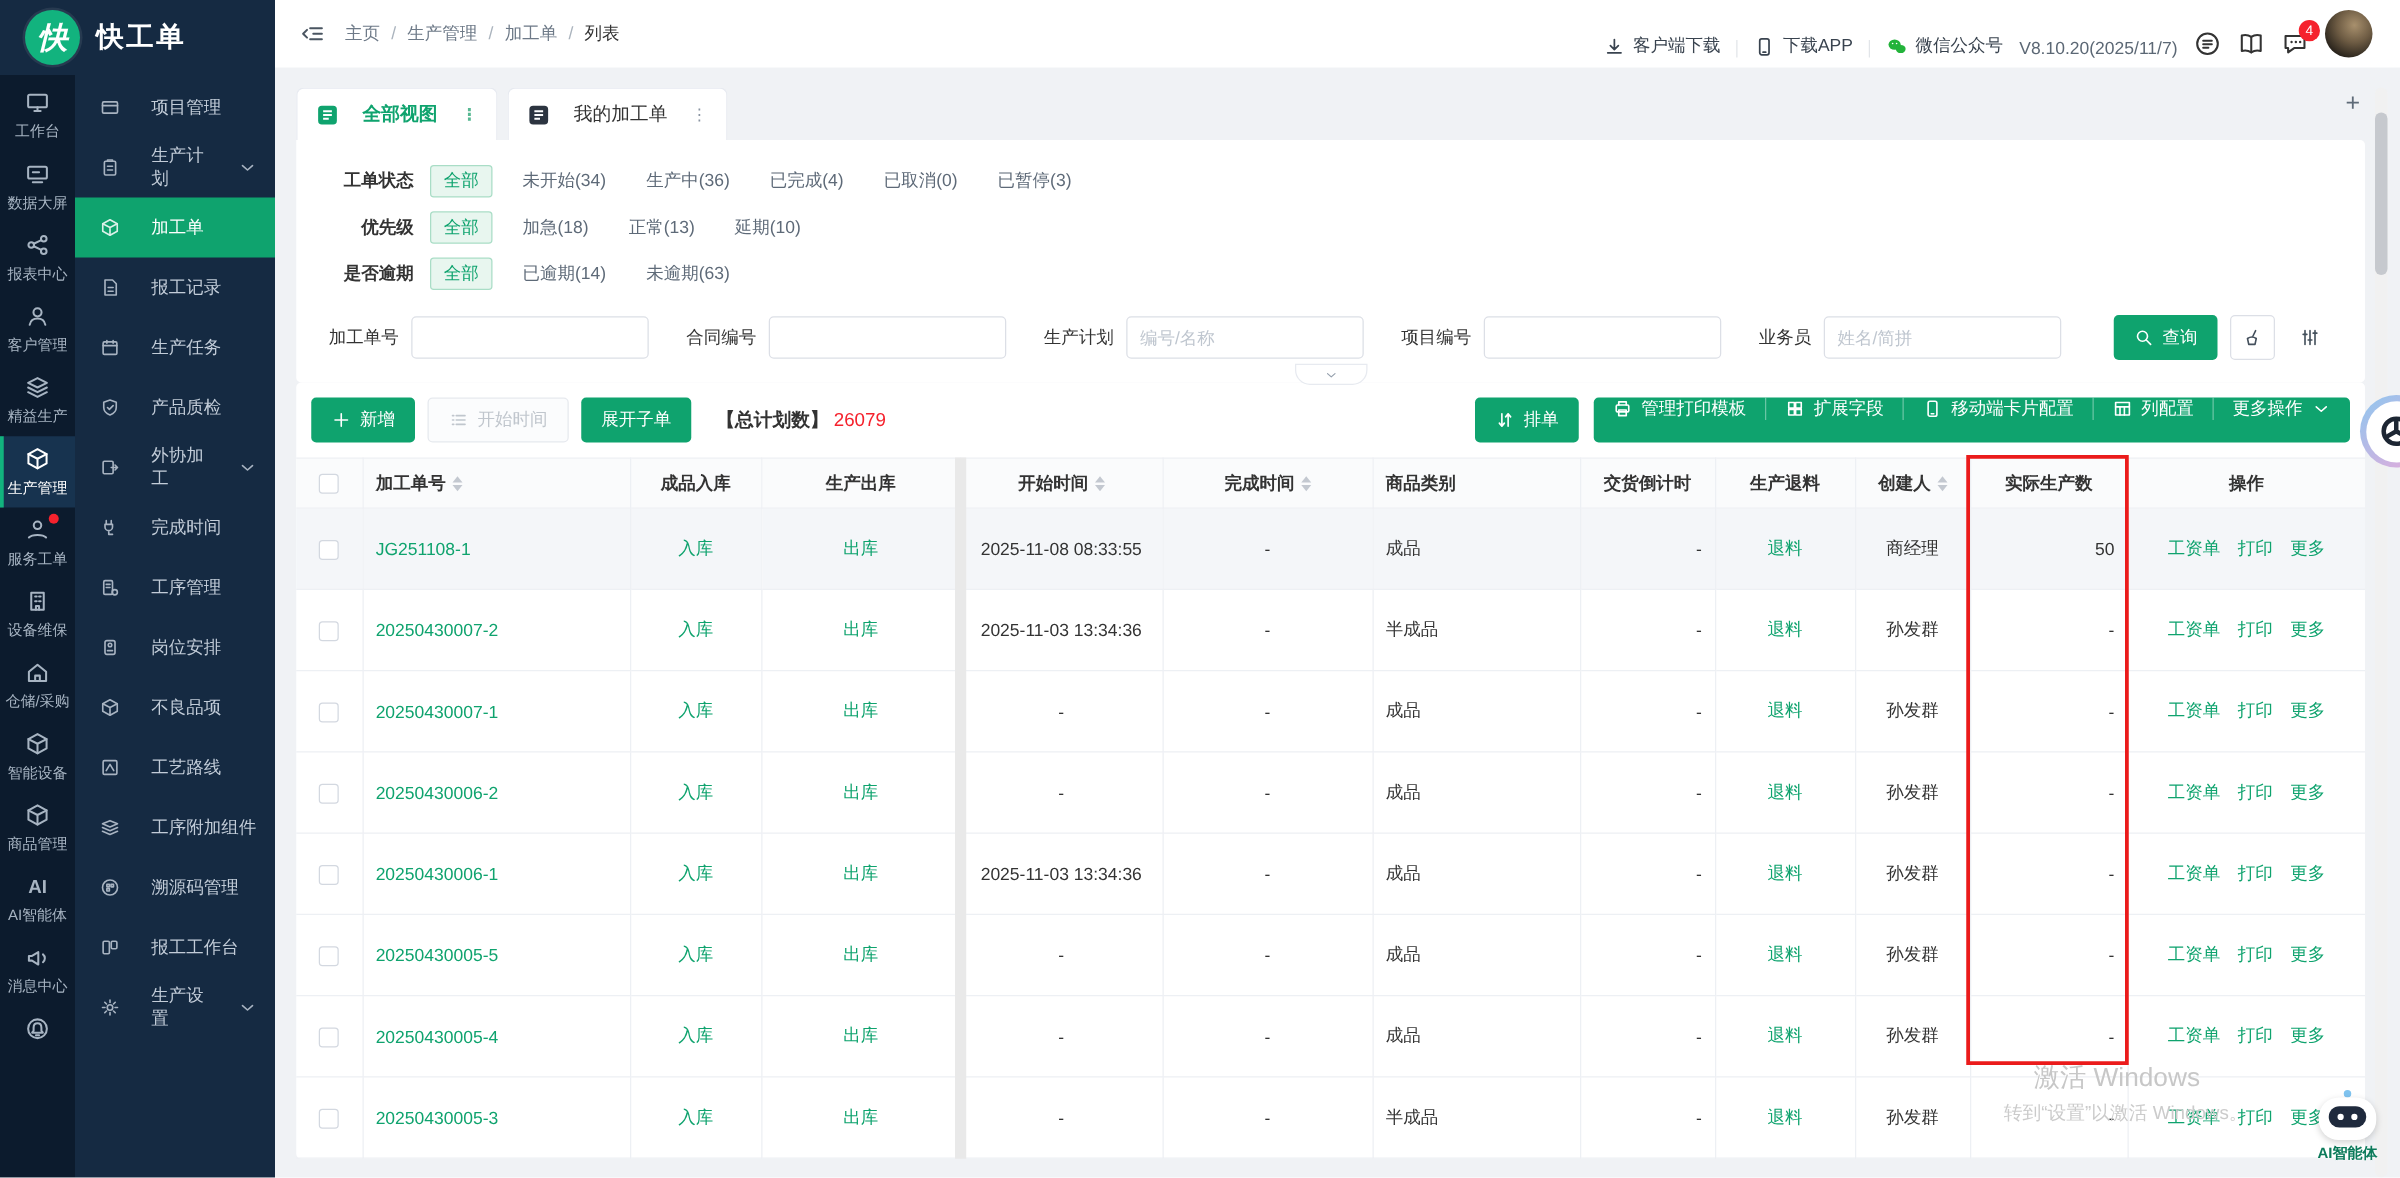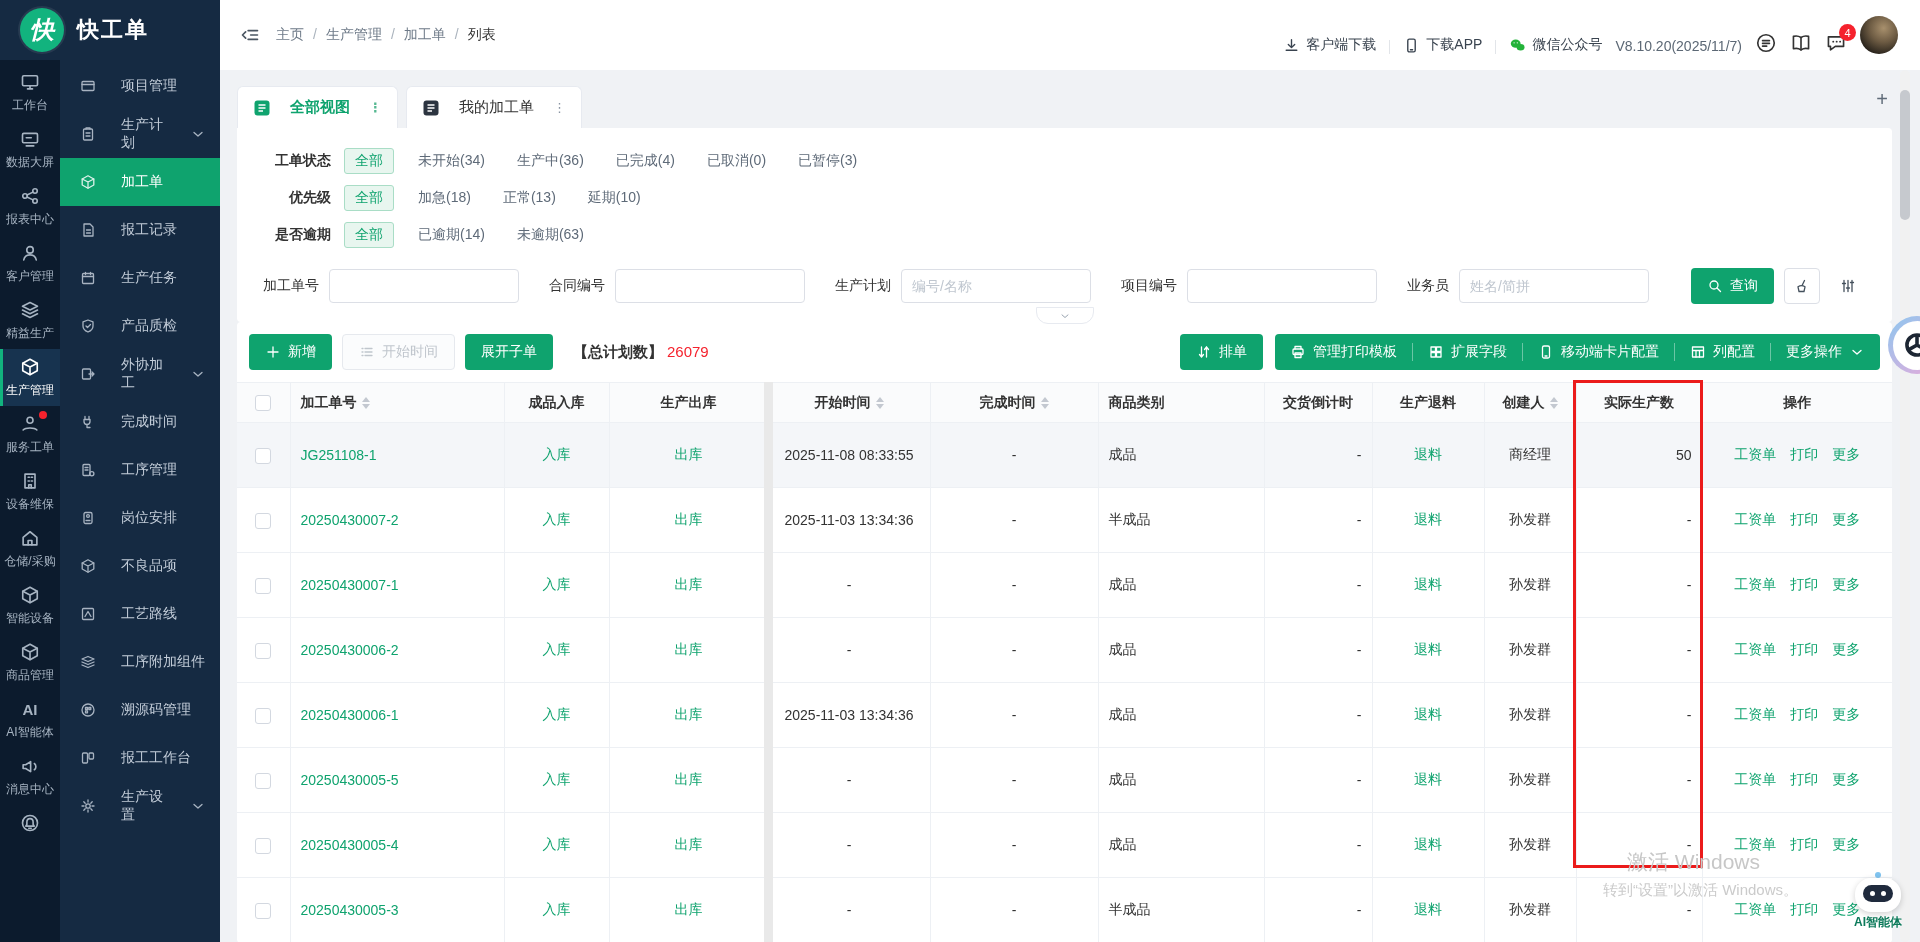--- a/index.html
+++ b/index.html
@@ -18,21 +18,21 @@
 .rail-item svg.ic{width:20px;height:20px}
 .rail-item.active{background:#17334f;color:#fff;box-shadow:inset 3px 0 0 #12b37e}
 .rail-item .rdot{position:absolute;top:5px;right:13px;width:8px;height:8px;border-radius:50%;background:#f5222d}
 .menu{flex:1;background:#152a42;padding-top:2px}
 .menu-item{height:48px;display:flex;align-items:center;gap:25px;padding:0 14px 0 20px;color:#c2ccd8;font-size:14px;cursor:pointer}
 .menu-item svg.ic{opacity:.85}
 .menu-item.active{background:#0fa36e;color:#fff}
 .menu-item .chev{margin-left:auto;opacity:.8}
 
 .main{flex:1;display:flex;flex-direction:column;min-width:0}
-.topbar{height:70px;background:#fff;display:flex;align-items:center;padding:0 22px 0 20px;flex:none}
+.topbar{height:54px;background:#fff;display:flex;align-items:center;padding:0 22px 0 20px;flex:none}
 .collapse{color:#4a5561;display:flex;cursor:pointer}
 .collapse svg.ic{width:20px;height:20px}
 .crumb{display:flex;gap:9px;color:#6e7a88;margin-left:16px}
 .crumb .sep{color:#aab3bd}
 .crumb .cur{color:#333}
 .top-right{margin-left:auto;display:flex;align-items:flex-end;gap:13px;color:#39434f}
 .tlink{display:flex;align-items:center;gap:6px;cursor:pointer}
 .tlink svg.ic{width:17px;height:17px}
 .tdiv{width:1px;height:14px;background:#e2e5e9}
 .version{color:#5c6875}
@@ -67,21 +67,21 @@
 .icon-btn.plain{border:none}
 .collapse-pill{position:absolute;left:50%;bottom:-2px;transform:translateX(-50%);width:58px;height:17px;background:#fff;border:1px solid #e7eaf0;border-radius:0 0 12px 12px;display:flex;align-items:center;justify-content:center;color:#95a0ad;cursor:pointer}
 .collapse-pill svg.ic{width:12px;height:12px}
 
 .main-card{background:#fff;width:1655px;margin-top:0;border-radius:4px;padding-top:12px;flex:1;min-height:0}
 .tbar{display:flex;align-items:center;padding:0 12px;gap:10px}
 .btn.disabled{background:#fbfcfd;border:1px solid #e6e9ee;color:#c0c6cd;cursor:not-allowed}
 .total{margin-left:10px;font-size:15px;font-weight:bold}
 .total .red{color:#f5222d;font-weight:normal;margin-left:4px}
 .tbar-right{margin-left:auto;display:flex;align-items:center;gap:12px}
-.group-bar{display:flex;background:#0fa36e;border-radius:4px;height:36px;align-items:center;overflow:hidden}
+.group-bar{display:flex;background:#0fa36e;border-radius:4px;height:36px;align-items:flex-start;overflow:hidden}
 .gitem{display:flex;align-items:center;gap:7px;color:#fff;padding:0 15px;cursor:pointer;font-size:14px}
 .gitem+.gitem{border-left:1px solid rgba(255,255,255,.38)}
 
 .table-wrap{position:relative;margin-top:12px}
 table{border-collapse:collapse;table-layout:fixed;width:1655px}
 th,td{border-bottom:1px solid #edf0f4;border-right:1px solid #edf0f4;text-align:center;height:65px;padding:0 10px;overflow:hidden;white-space:nowrap;font-weight:normal}
 th{height:40px;background:#fafbfc;color:#333;font-weight:bold;border-top:1px solid #edf0f4}
 th:last-child,td:last-child{border-right:none}
 tr.hl td{background:#f4f6f9}
 .ta-l{text-align:left}.ta-r{text-align:right}

